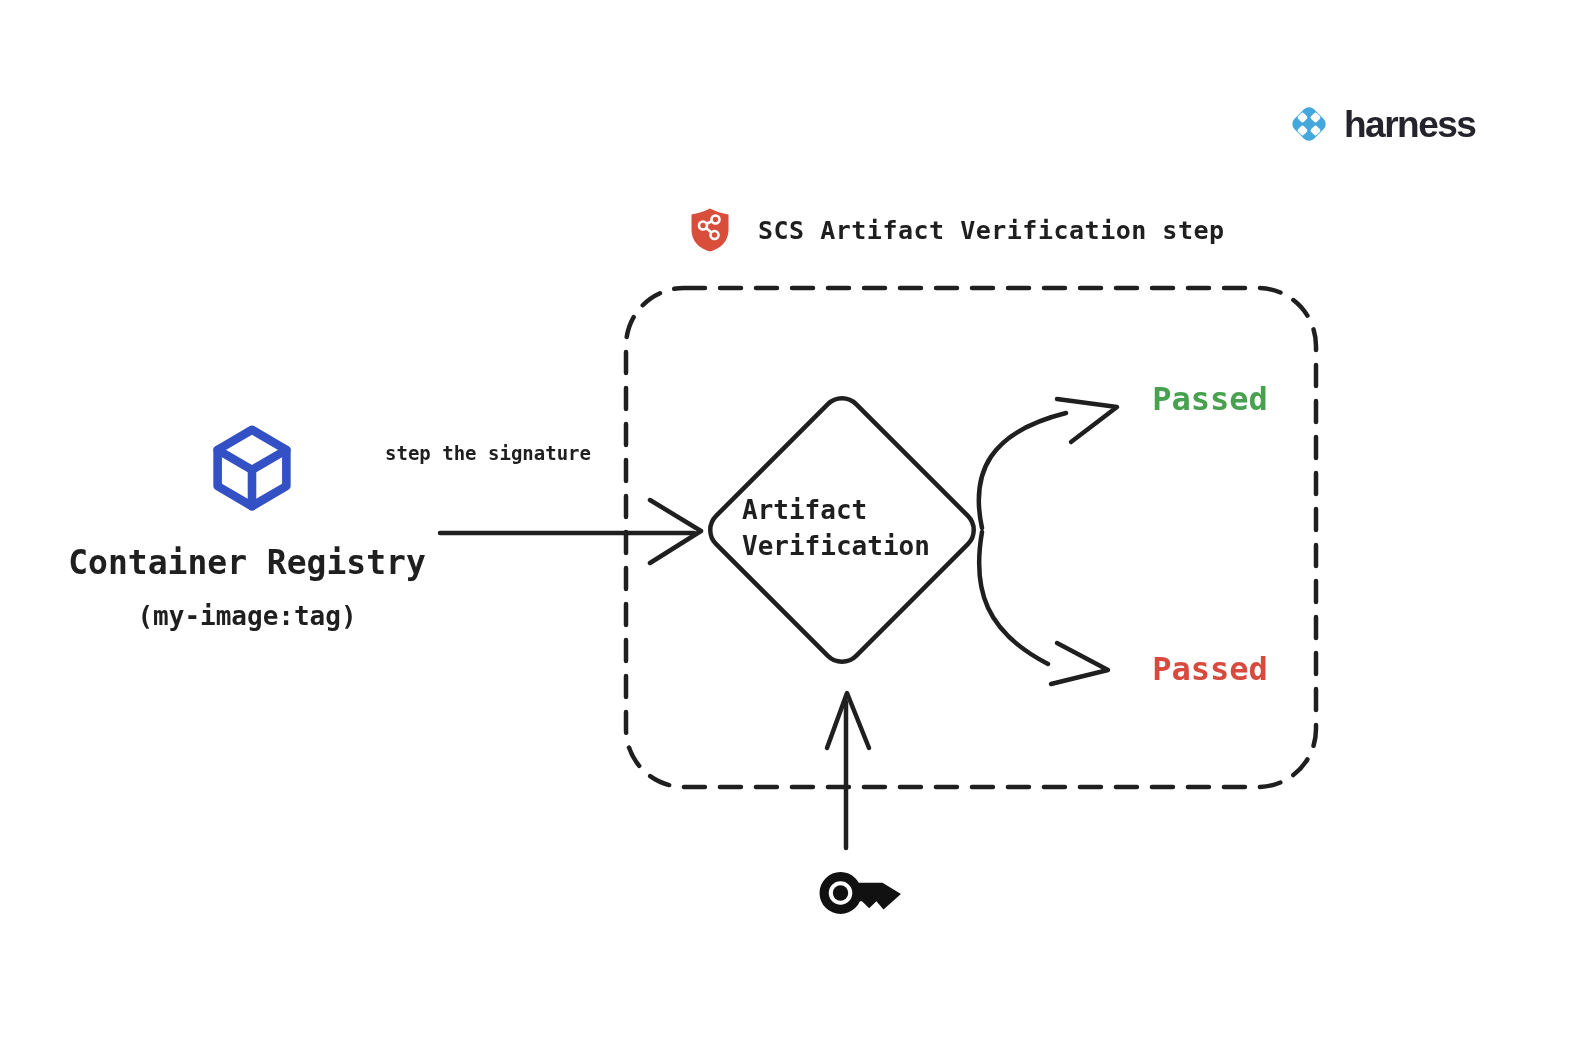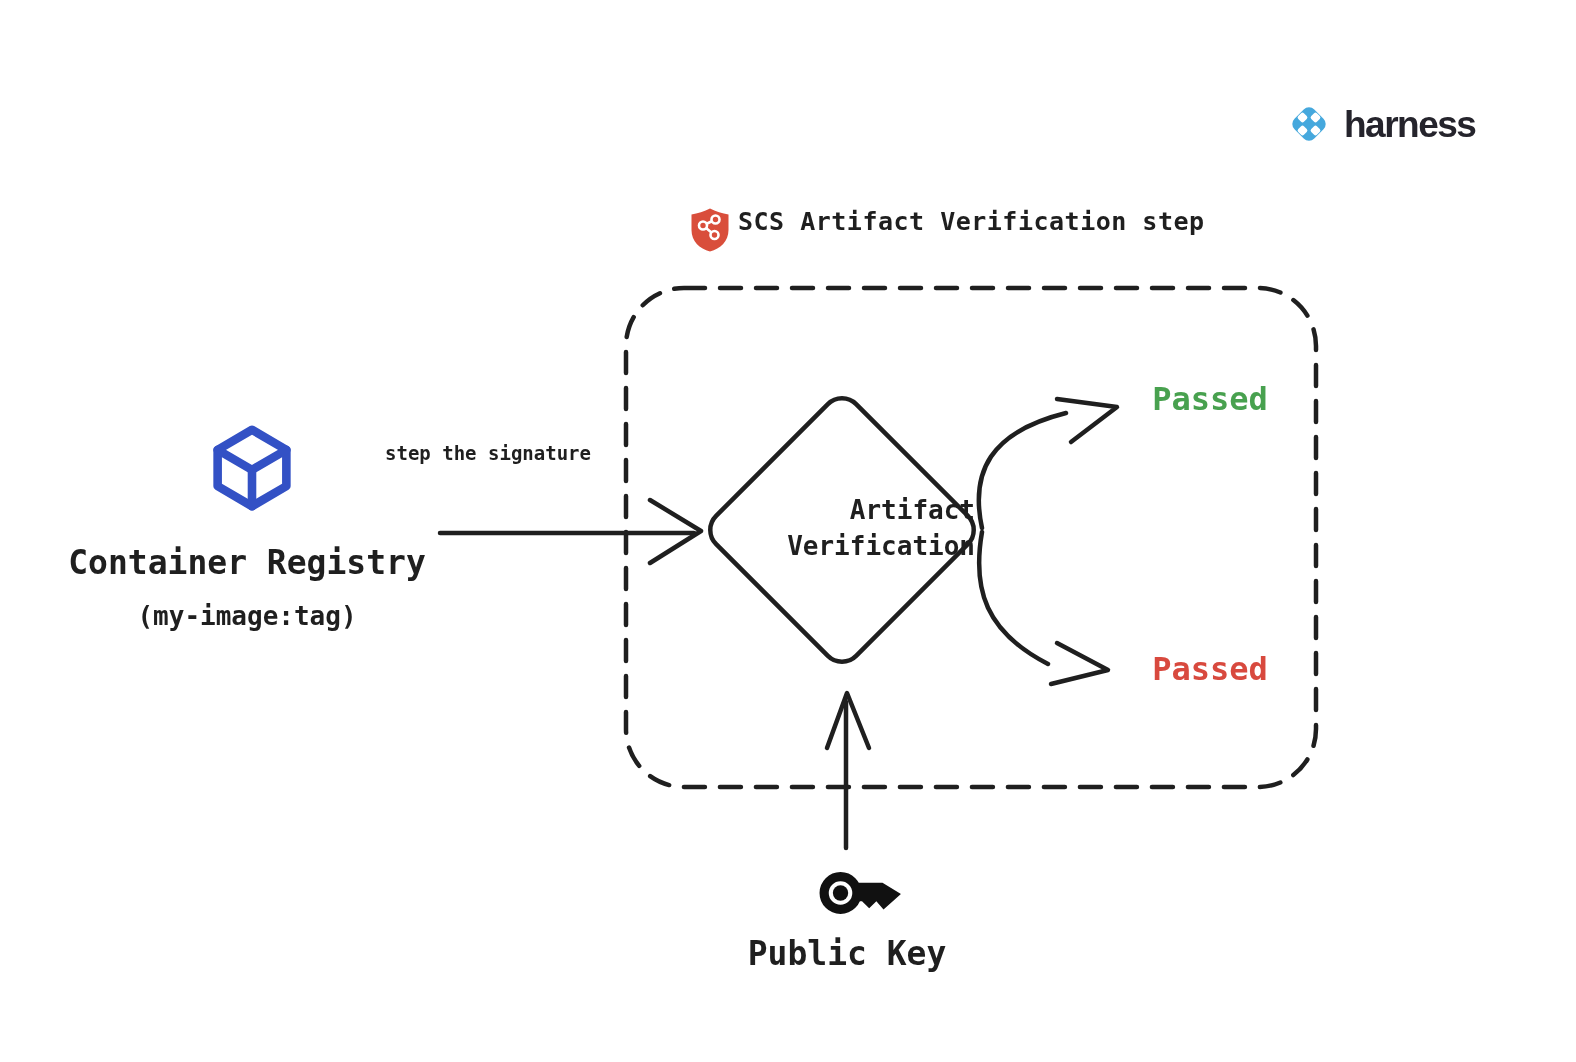--- a/index.html
+++ b/index.html
@@ -20,33 +20,33 @@
   .logo { left: 1286px; top: 101px; display: flex; align-items: center; gap: 12px; }
   .logo-text {
     font-family: "Liberation Sans", sans-serif;
     font-weight: 700;
     font-size: 37px;
     letter-spacing: -1.5px;
     line-height: 45px;
   }
 
   
-  .step-title { left: 690px; top: 207px; display: flex; align-items: flex-start; gap: 8px; }
+  .step-title { left: 690px; top: 207px; display: flex; align-items: center; gap: 28px; }
   .step-title-text { font-size: 25px; font-weight: 600; letter-spacing: 0.5px; }
 
   
   .registry-icon-wrap { left: 210px; top: 424px; }
   .registry-label { left: 17px; top: 543px; width: 460px; text-align: center; font-size: 33px; font-weight: 600; }
   .registry-sublabel { left: 17px; top: 601px; width: 460px; text-align: center; font-size: 26px; font-weight: 600; }
 
   
   .pull-label { left: 352px; top: 440px; width: 272px; text-align: center; font-size: 19px; font-weight: 600; line-height: 27px; }
 
   
-  .av-label { left: 742px; top: 492px; width: 200px; text-align: right; font-size: 26px; font-weight: 600; line-height: 36px; margin-left: 33px; }
+  .av-label { left: 742px; top: 492px; width: 200px; text-align: left; font-size: 26px; font-weight: 600; line-height: 36px; }
 
   
   .passed-label { left: 1060px; top: 380px; width: 300px; text-align: center; font-size: 32px; font-weight: 700; }
   .failed-label { left: 1060px; top: 650px; width: 300px; text-align: center; font-size: 32px; font-weight: 700; }
 
   
   .key-icon-wrap { left: 818px; top: 868px; }
   .public-key-label { left: 697px; top: 934px; width: 300px; text-align: center; font-size: 33px; font-weight: 600; }
 </style>
 </head>
@@ -125,15 +125,14 @@
   <div class="abs passed-label" style="color: rgb(72, 161, 79);">Passed</div>
   <div class="abs failed-label" style="color: rgb(216, 73, 62);">Passed</div>
 
   <div class="abs key-icon-wrap">
     <svg width="86" height="50" viewBox="0 0 84 48">
       <circle cx="22" cy="24" r="16" fill="none" stroke="#111111" stroke-width="9"></circle>
       <circle cx="22" cy="24" r="7.5" fill="#111111"></circle>
       <path d="M36 14 L63 14 L81 25 L64 40 L57 32 L50 39 L43 32 L36 32 Z" fill="#111111"></path>
     </svg>
   </div>
-  <div class="abs public-key-label">Public Key</div>
 
 </div>
 
 </body></html>

